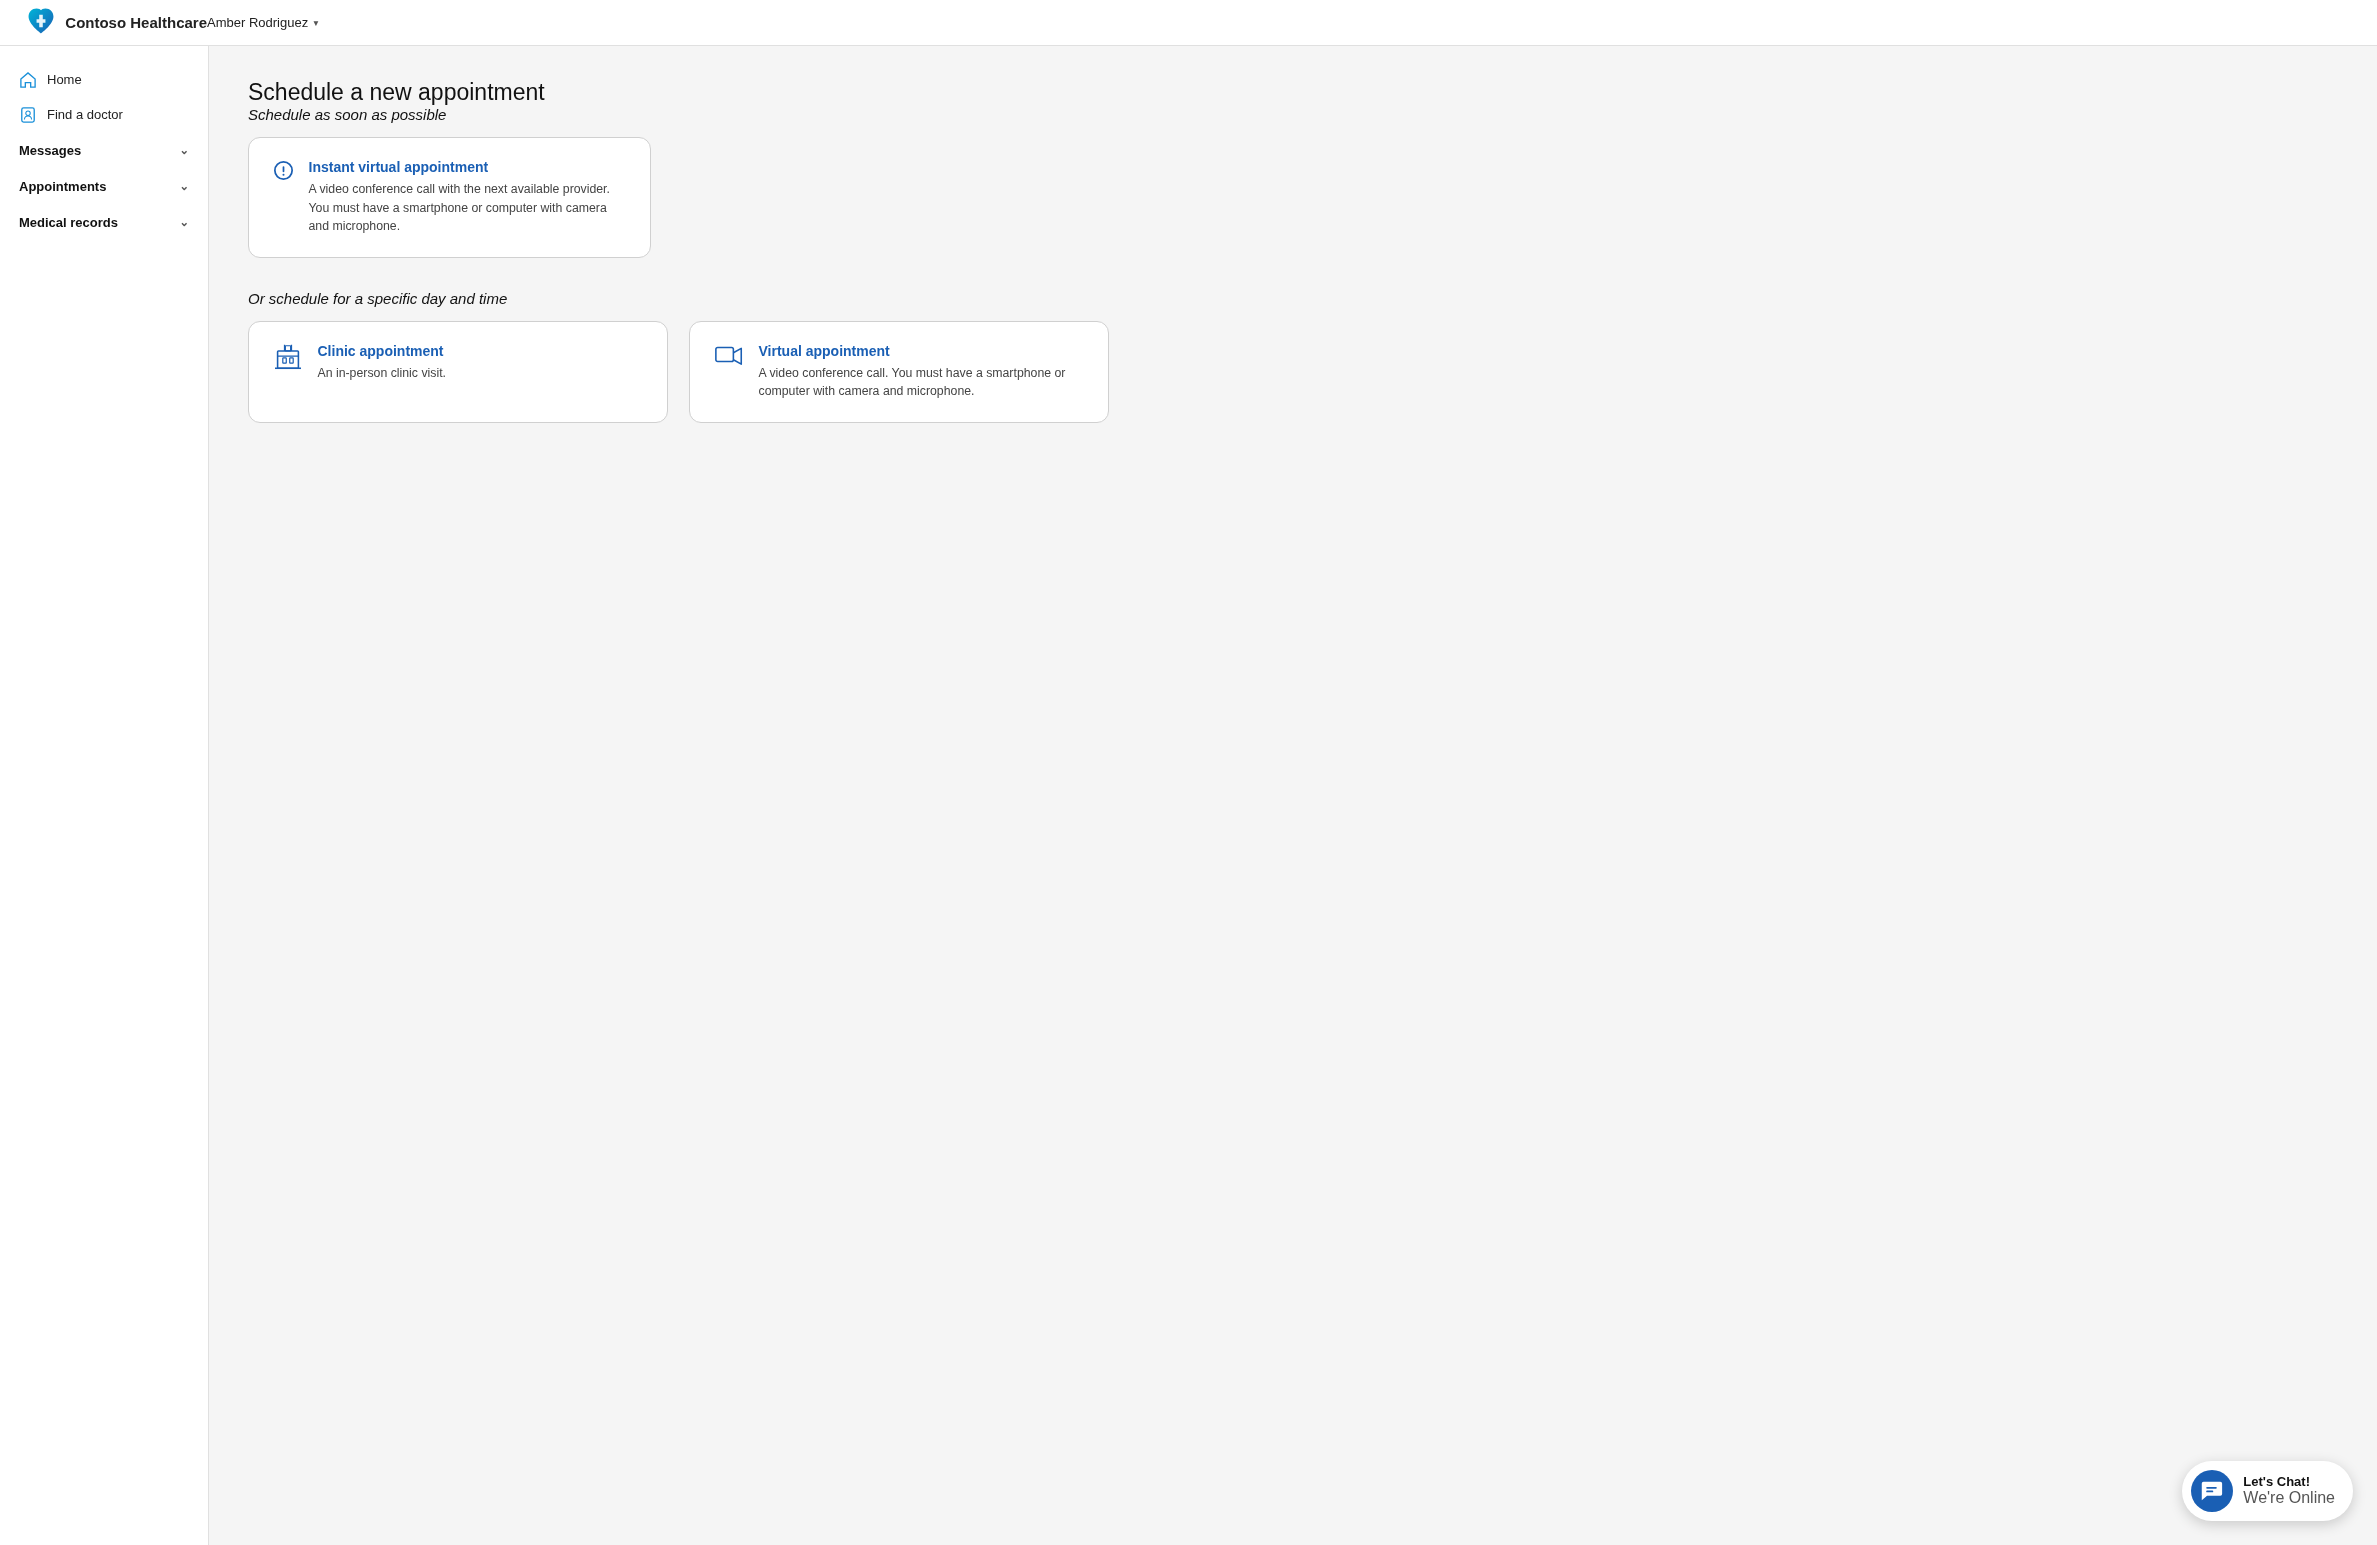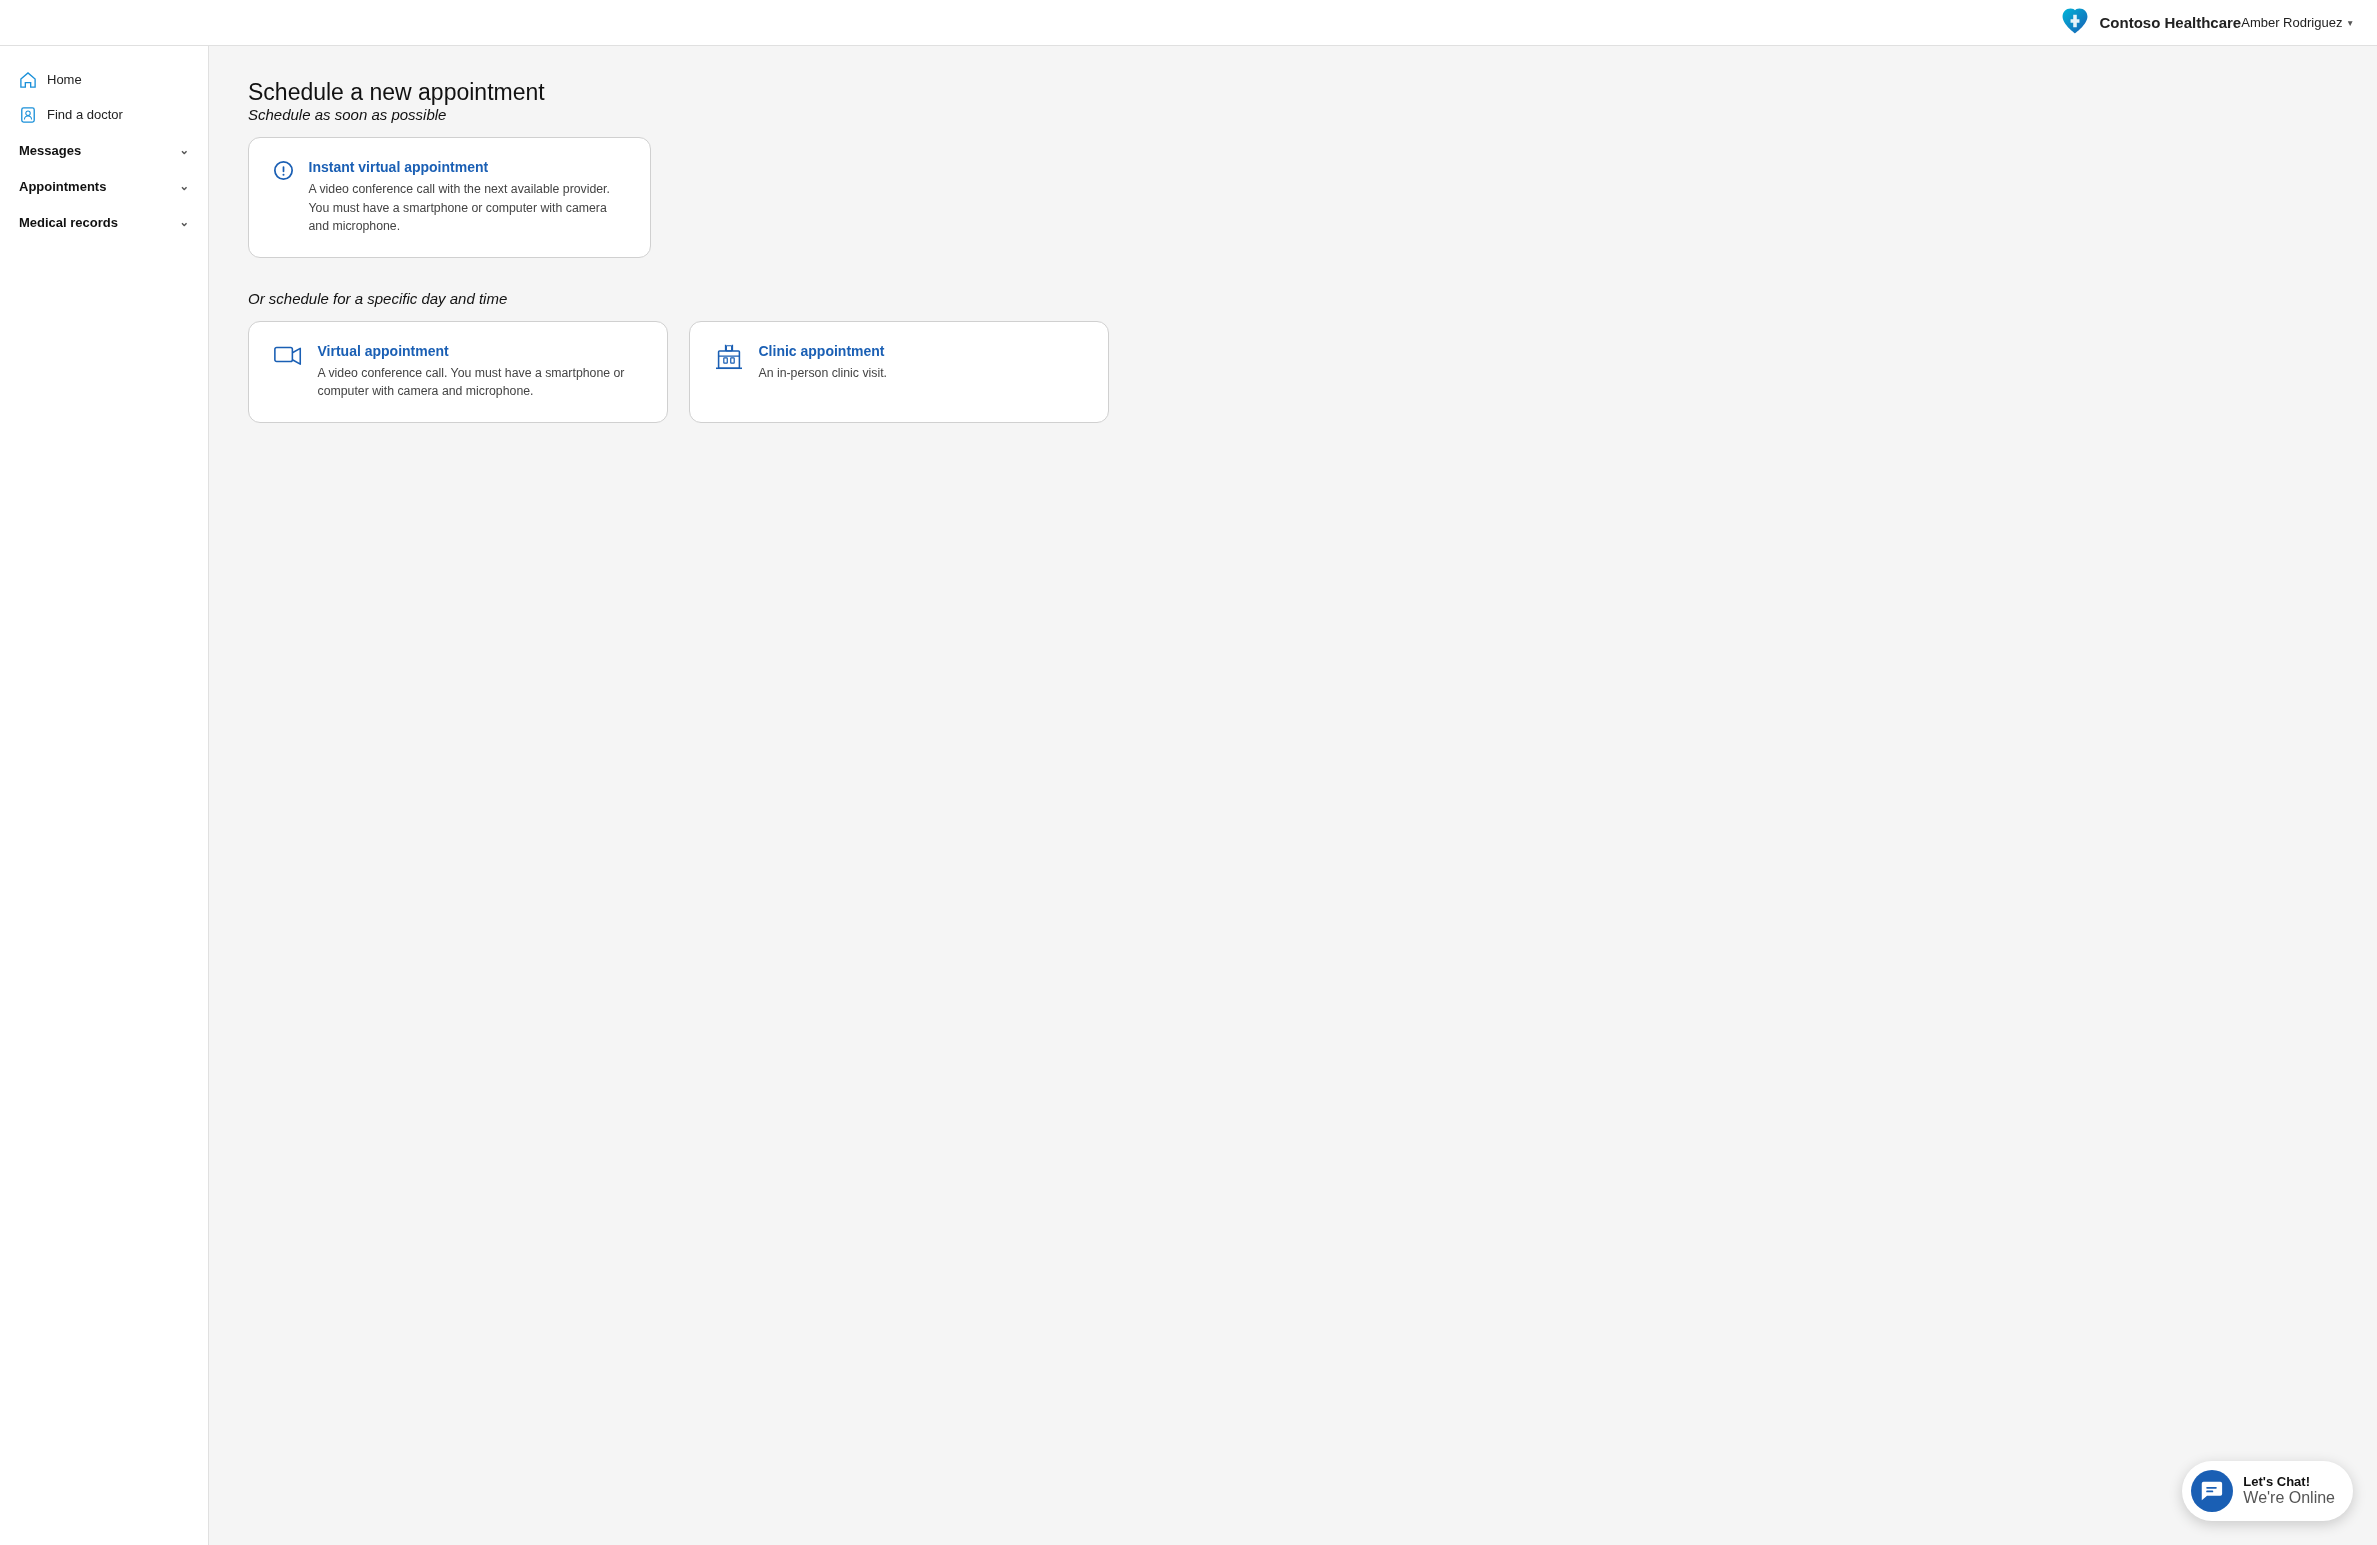--- a/index.html
+++ b/index.html
@@ -4,21 +4,21 @@
   <style>
     * { box-sizing: border-box; margin: 0; padding: 0; }
     body { font-family: 'Segoe UI', Arial, sans-serif; background: #f5f5f5; color: #333; height: 100vh; display: flex; flex-direction: column; }
 
     
     .header {
       background: #fff;
       border-bottom: 0.9px solid #e0e0e0;
       display: flex;
       align-items: center;
-      justify-content: flex-end;
+      justify-content: flex-start;
       padding: 0 24.5px;
       height: 46px;
       flex-shrink: 0;
       z-index: 10;
     }
     .header-logo {
       display: flex;
       align-items: center;
       gap: 8.8px;
     }
@@ -290,47 +290,47 @@
         <div class="card-desc">A video conference call with the next available provider. You must have a smartphone or computer with camera and microphone.</div>
       </div>
     </div>
 
     <h2 class="section-title">Or schedule for a specific day and time</h2>
 
     <div class="schedule-cards">
 
       <div class="card schedule-card">
         <div class="schedule-card-icon">
-          <svg width="28" height="24.5" viewBox="0 0 32 28" fill="none" xmlns="http://www.w3.org/2000/svg">
-            <rect x="1" y="4" width="20" height="16" rx="2" stroke="#1a5fb4" stroke-width="1.8" fill="none"></rect>
-            <path d="M21 10L30 5V23L21 18" stroke="#1a5fb4" stroke-width="1.8" fill="none" stroke-linejoin="round"></path>
-          </svg>
-        </div>
-        <div>
-          <div class="card-link">Virtual appointment</div>
-          <div class="card-desc">A video conference call. You must have a smartphone or computer with camera and microphone.</div>
-        </div>
-      </div>
-
-      <div class="card schedule-card">
-        <div class="schedule-card-icon">
           <svg width="28" height="26" viewBox="0 0 32 30" fill="none" xmlns="http://www.w3.org/2000/svg">
             <rect x="4" y="8" width="24" height="20" rx="1" stroke="#1a5fb4" stroke-width="1.8" fill="none"></rect>
             <path d="M1 28H31" stroke="#1a5fb4" stroke-width="1.8"></path>
             <rect x="10" y="16" width="4" height="6" rx="0.5" stroke="#1a5fb4" stroke-width="1.4" fill="none"></rect>
             <rect x="18" y="16" width="4" height="6" rx="0.5" stroke="#1a5fb4" stroke-width="1.4" fill="none"></rect>
             <path d="M12 1L12 8M20 1L20 8M4 14H28" stroke="#1a5fb4" stroke-width="1.5"></path>
             <rect x="13" y="2" width="6" height="6" rx="0.5" stroke="#1a5fb4" stroke-width="1.3" fill="none"></rect>
           </svg>
         </div>
         <div>
           <div class="card-link">Clinic appointment</div>
           <div class="card-desc">An in-person clinic visit.</div>
         </div>
       </div>
+
+      <div class="card schedule-card">
+        <div class="schedule-card-icon">
+          <svg width="28" height="24.5" viewBox="0 0 32 28" fill="none" xmlns="http://www.w3.org/2000/svg">
+            <rect x="1" y="4" width="20" height="16" rx="2" stroke="#1a5fb4" stroke-width="1.8" fill="none"></rect>
+            <path d="M21 10L30 5V23L21 18" stroke="#1a5fb4" stroke-width="1.8" fill="none" stroke-linejoin="round"></path>
+          </svg>
+        </div>
+        <div>
+          <div class="card-link">Virtual appointment</div>
+          <div class="card-desc">A video conference call. You must have a smartphone or computer with camera and microphone.</div>
+        </div>
+      </div>
     </div>
   </main>
 </div>
 
 <div class="chat-widget">
   <div class="chat-icon-circle">
     <svg viewBox="0 0 26 26" xmlns="http://www.w3.org/2000/svg">
       <path d="M3 3h20a2 2 0 0 1 2 2v12a2 2 0 0 1-2 2H8l-6 5V5a2 2 0 0 1 2-2z" fill="white"></path>
       <rect x="7" y="9" width="12" height="2" rx="1" fill="#1a5fb4"></rect>
       <rect x="7" y="13" width="8" height="2" rx="1" fill="#1a5fb4"></rect>

